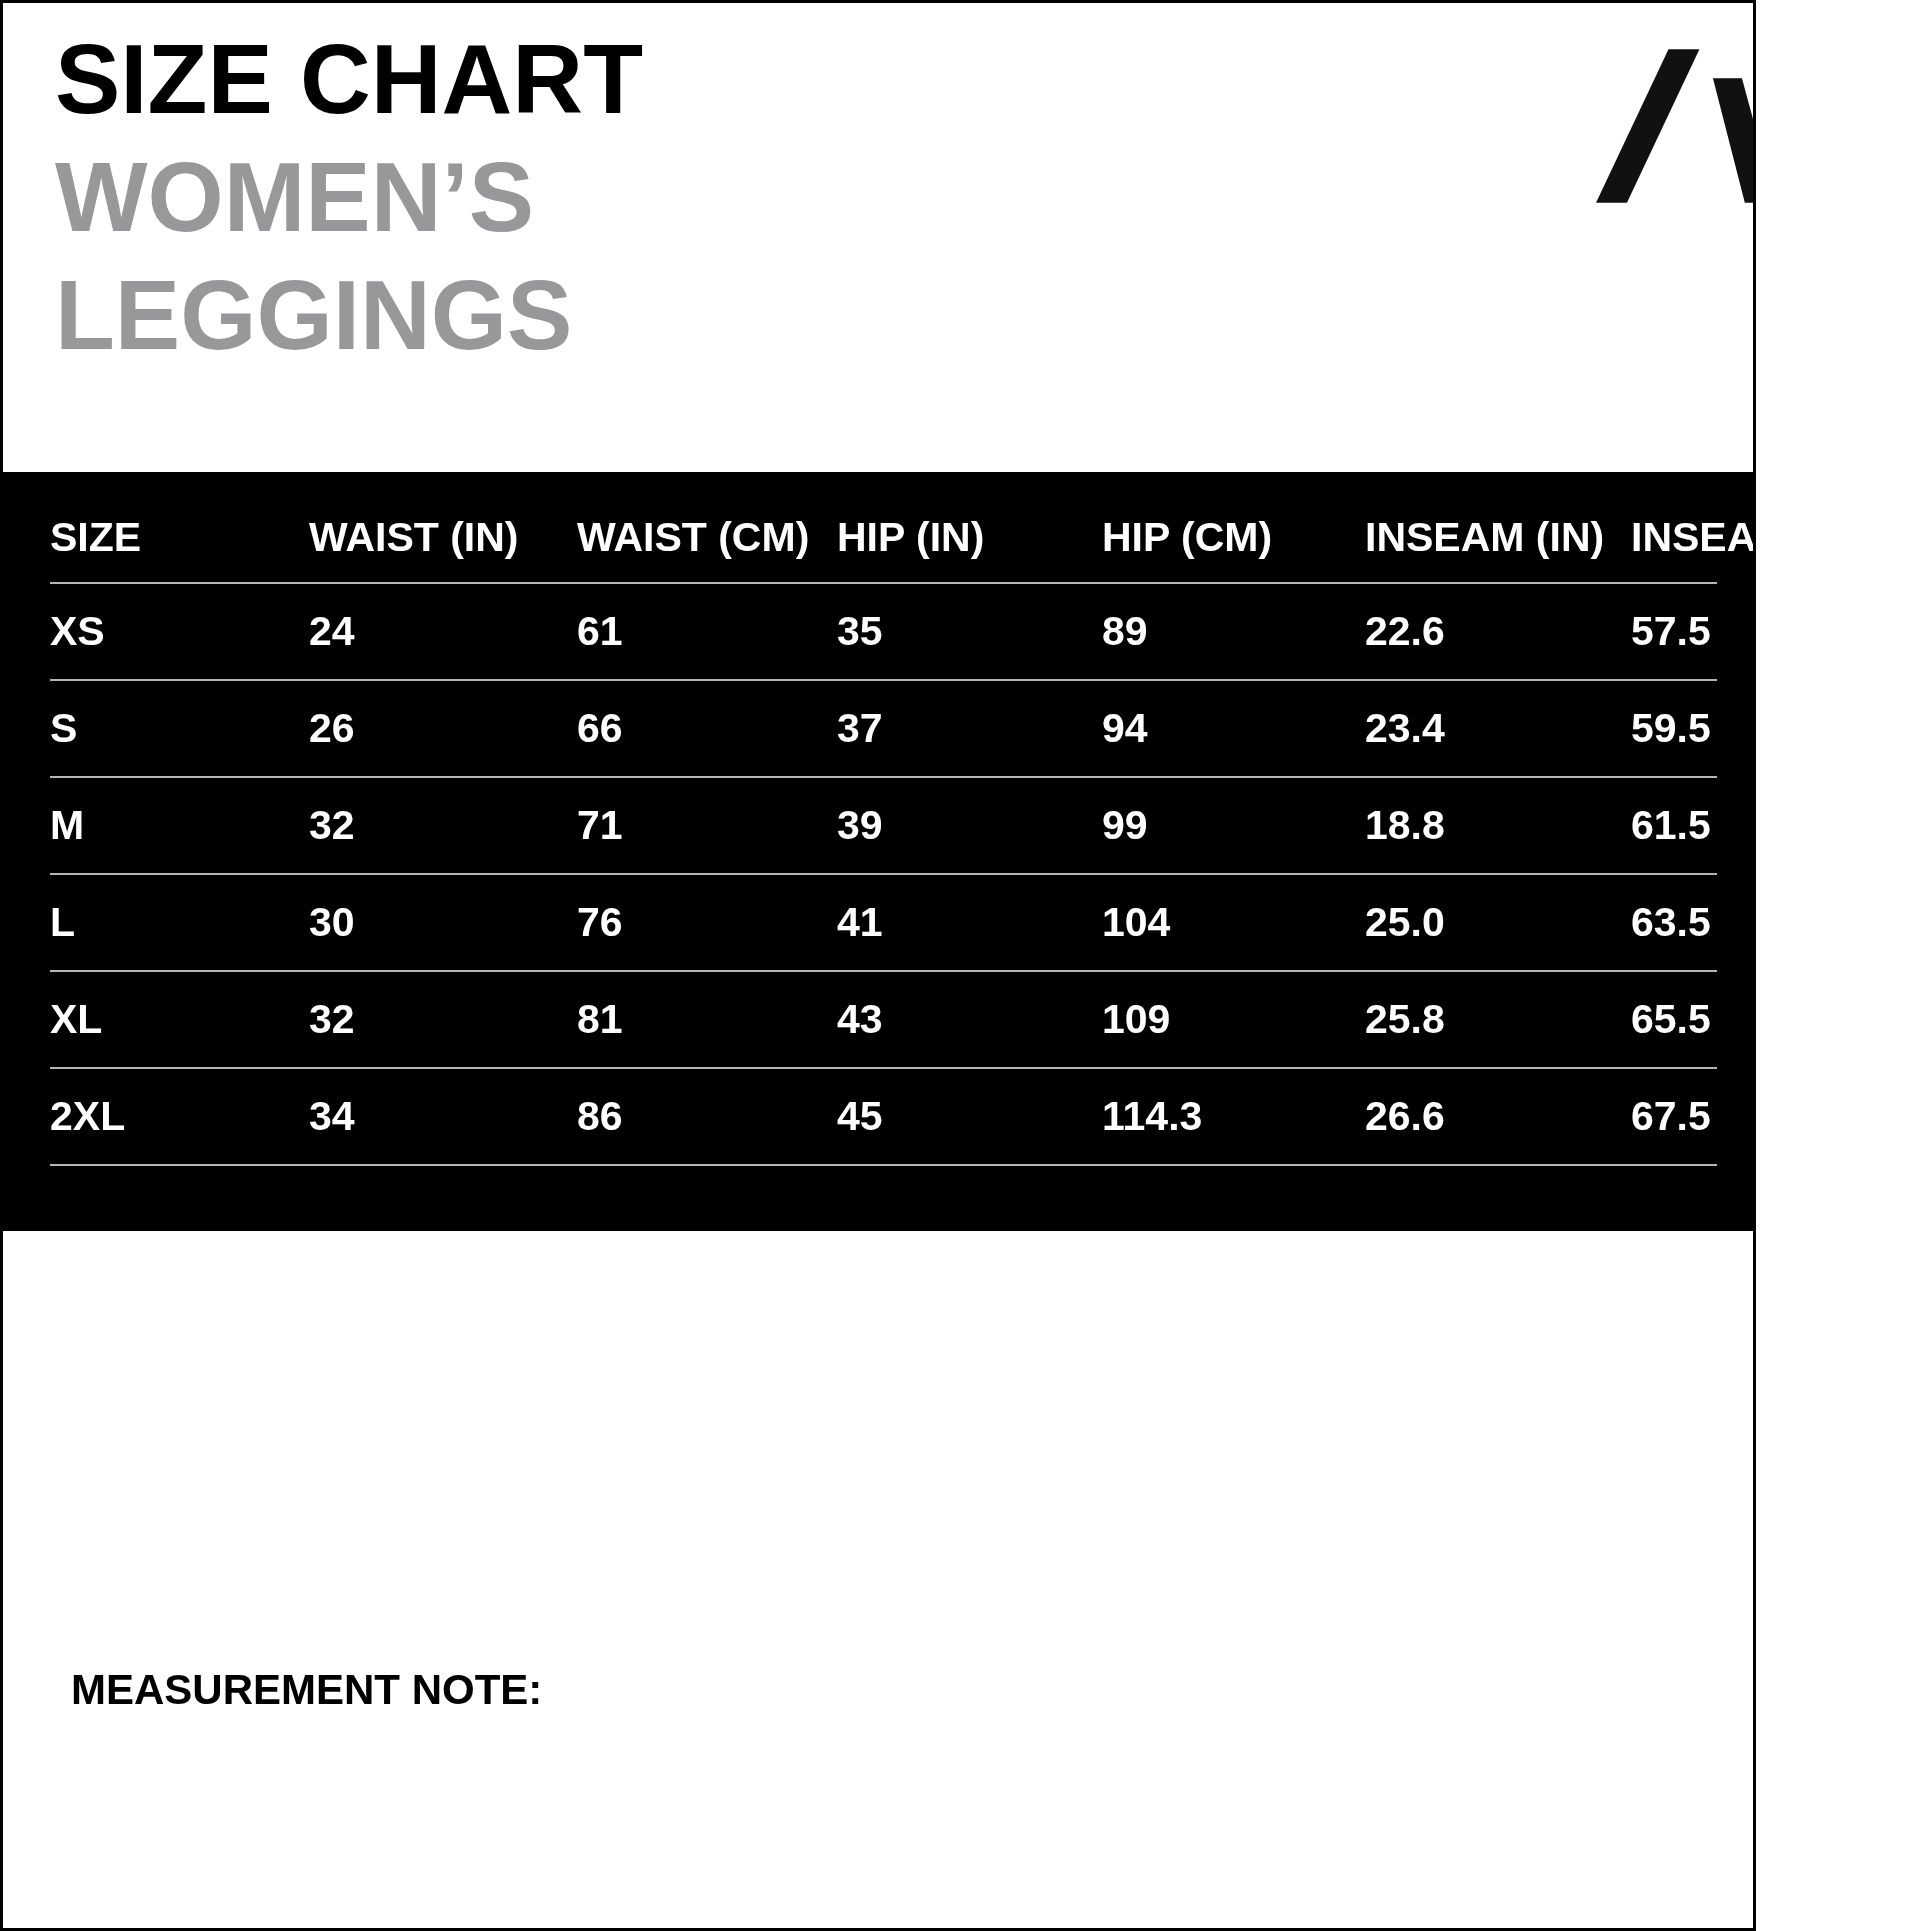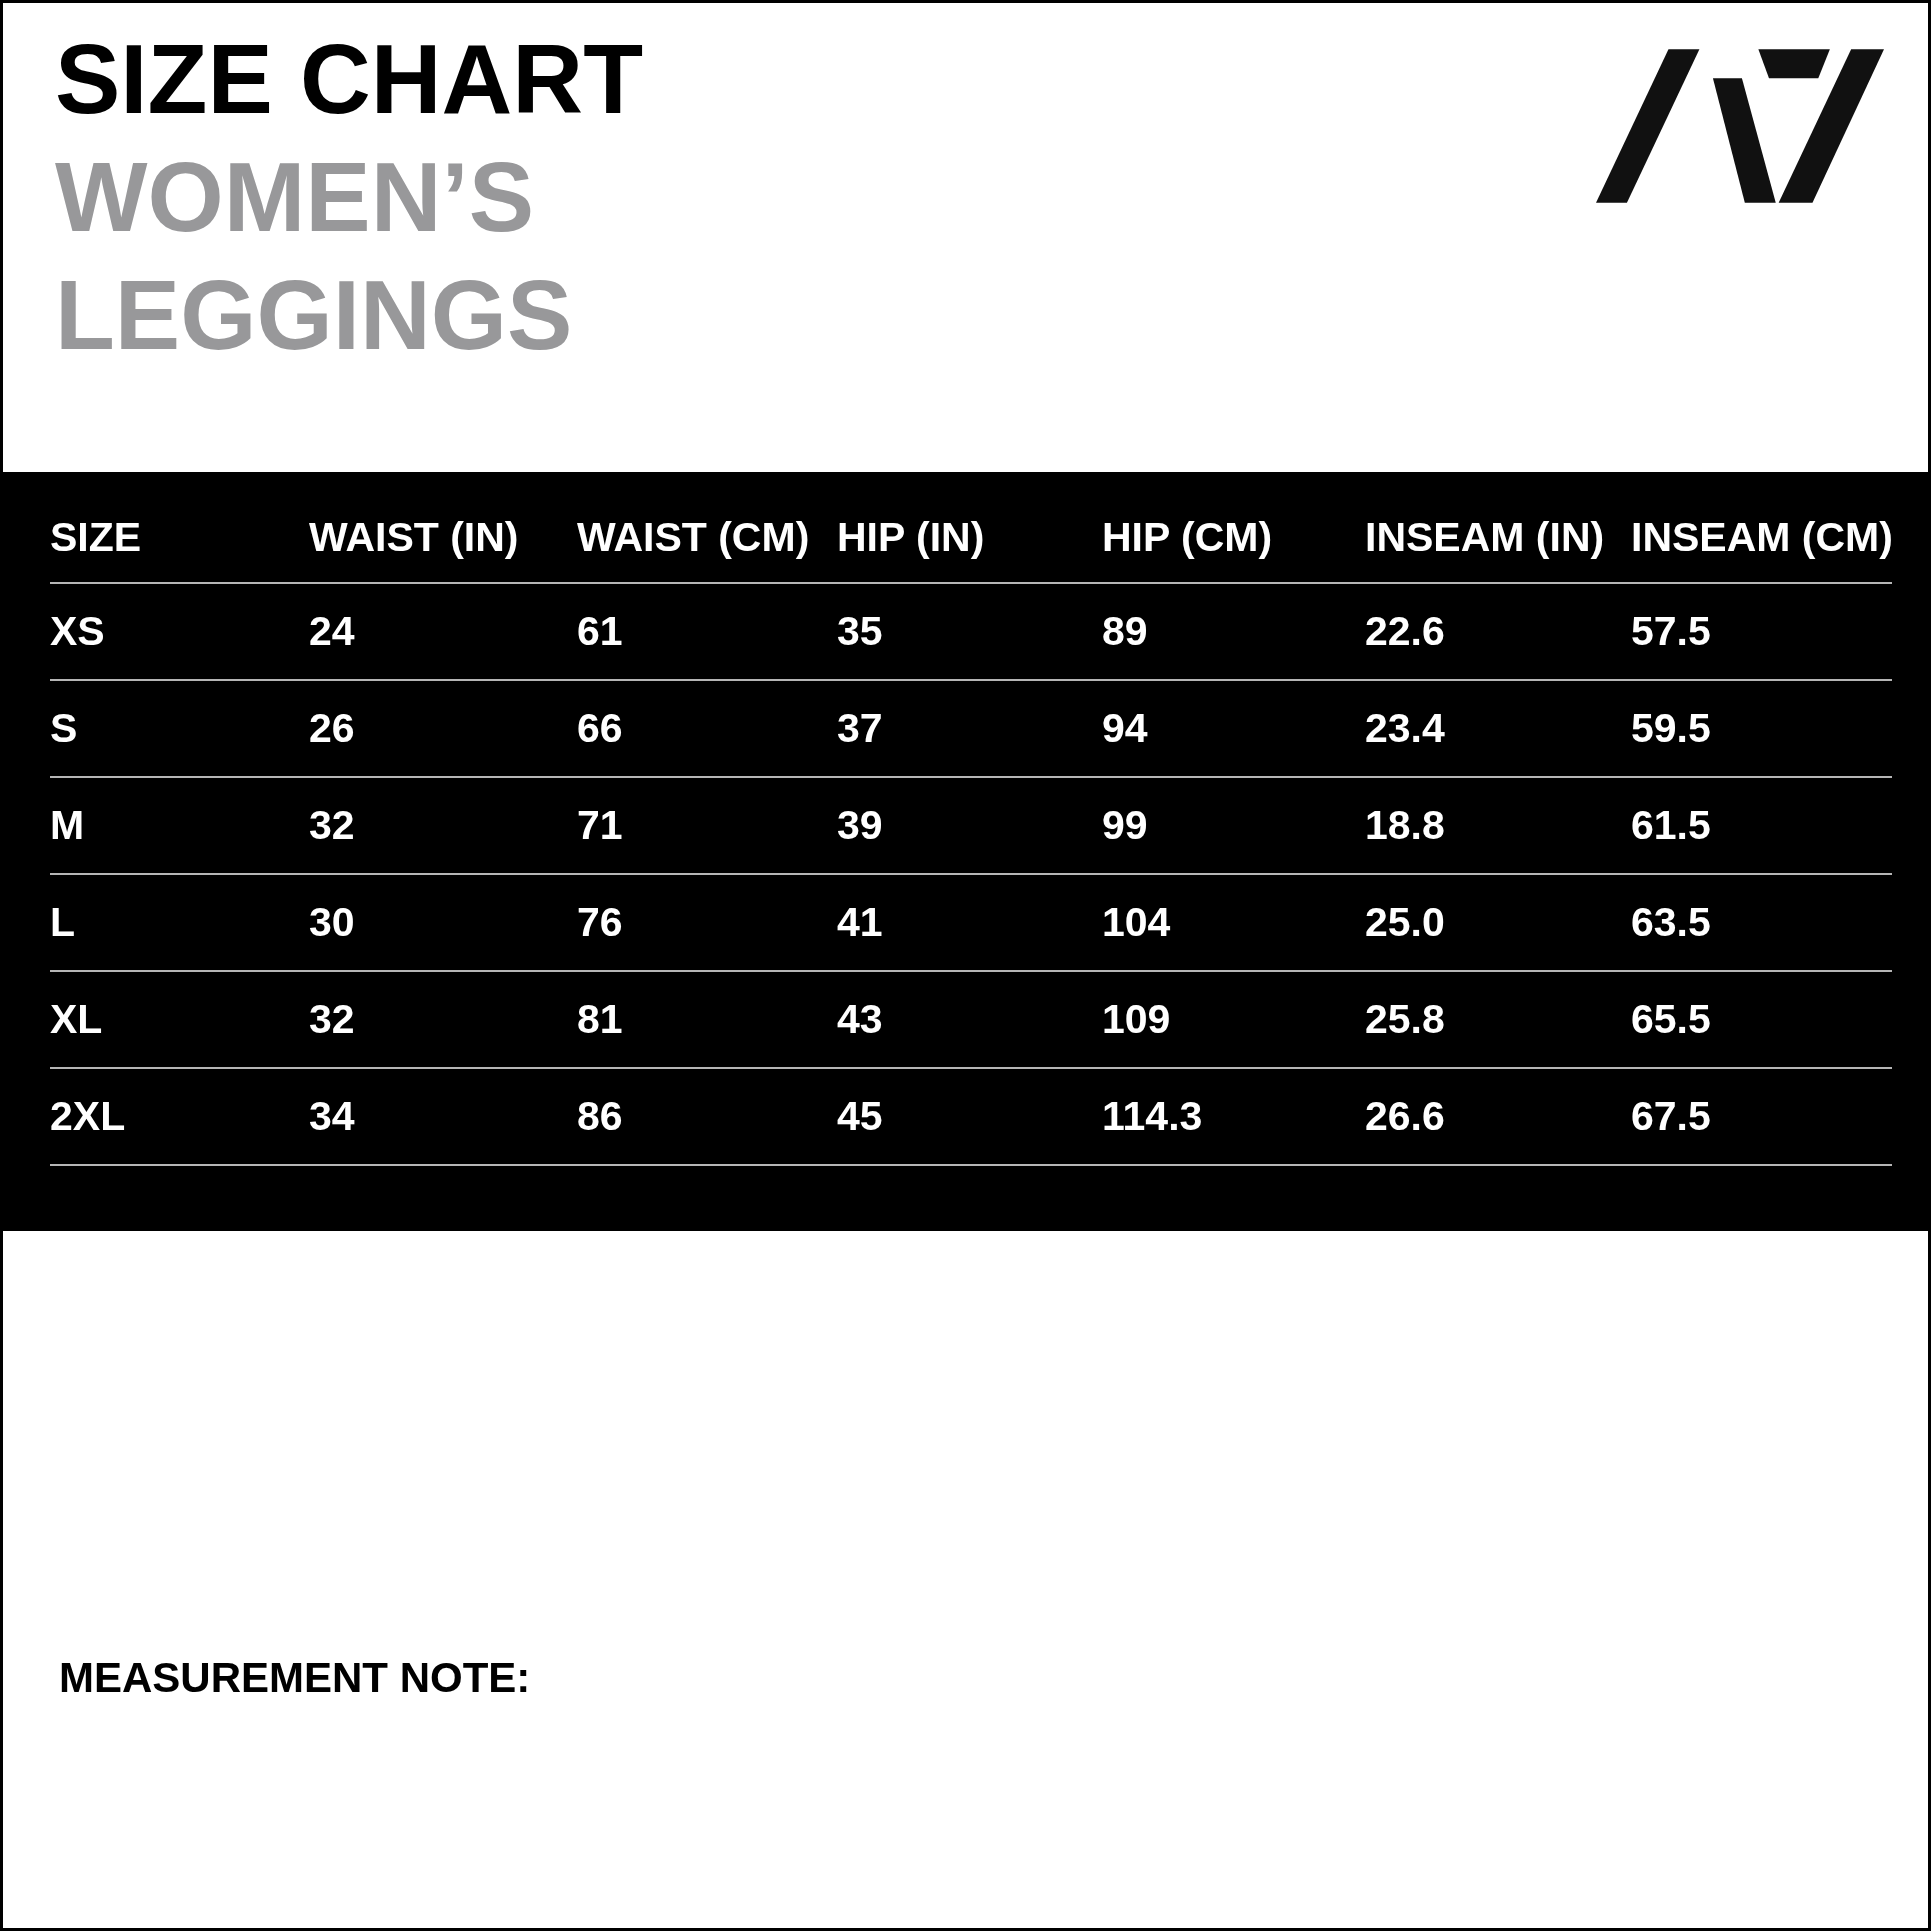--- a/index.html
+++ b/index.html
@@ -1,20 +1,20 @@
 <!DOCTYPE html>
 <html style="--page-bg: #ffffff; --border-color: #000000; --title-color: #000000; --subtitle-color: #98989a; --logo-color: #111111; --table-bg: #000000; --table-text: #ffffff; --divider-color: #b5b5b5;"><head>
 <meta charset="utf-8">
 <style>
   html, body { margin: 0; padding: 0; }
   body { font-family: "Liberation Sans", sans-serif; background: #fff; }
 
   .canvas {
     position: relative;
-    width: 1931px;
+    width: 1756px;
     height: 1931px;
     box-sizing: border-box;
     background: var(--page-bg, #ffffff);
     border: 3.9px solid var(--border-color, #000000);
     overflow: hidden;
   }
 
   
   .title-block {
     position: absolute;
@@ -77,21 +77,21 @@
     height: 112px;
     padding-top: 21px;
   }
   .cell { white-space: nowrap; }
 
   
   .note-heading {
     position: absolute;
     left: 52px;
     top: 1646px;
-    margin: 4px;
+    margin: 16px;
     font-size: 42px;
     line-height: 50px;
     font-weight: bold;
     color: var(--title-color, #000000);
     text-align: right;
   }
   .note-body {
     position: absolute;
     left: 52px;
     top: 1750px;

